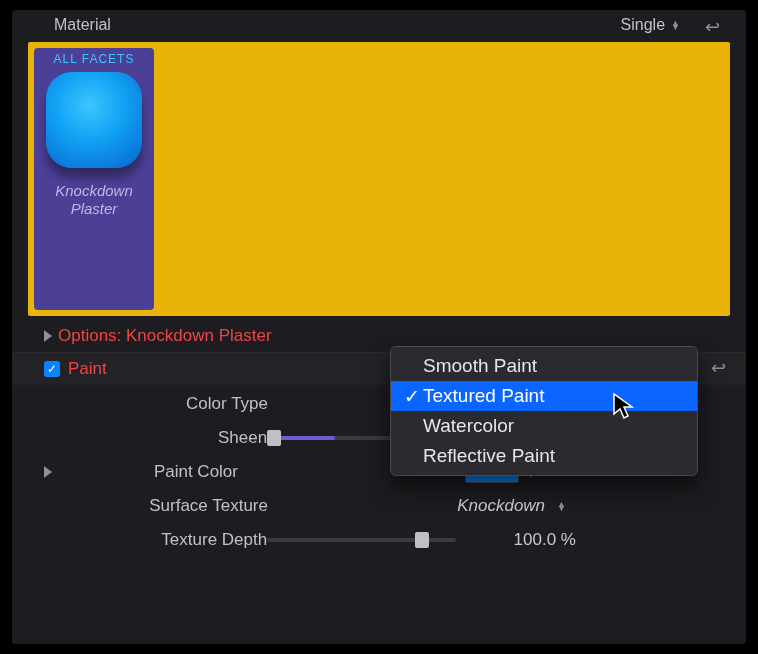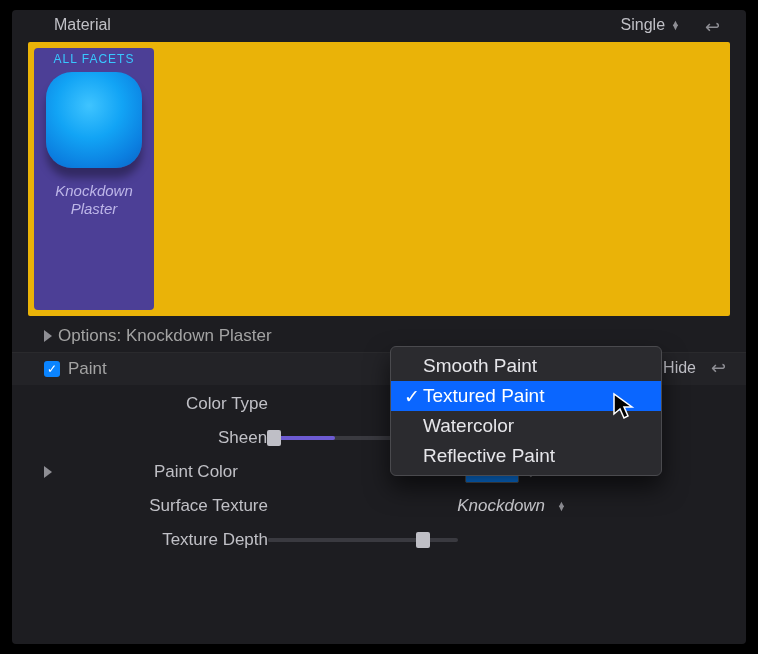--- a/index.html
+++ b/index.html
@@ -84,21 +84,21 @@
     margin-right: 6px;
   }
   .checkbox {
     width: 16px; height: 16px;
     background: #0a84ff;
     border-radius: 3px;
     display: inline-flex; align-items: center; justify-content: center;
     font-size: 12px; color: #fff;
     margin-right: 8px;
   }
-  .row-label { color: #a3a3a3; font-size: 17px; flex: 1;}
+  .row-label { color: #ef4444; font-size: 17px; flex: 1;}
   .hide-btn {
     position: absolute; right: 50px; top: 6px;
     color: #bfbfc6; font-size: 16px;
   }
   .reset-small {
     position: absolute; right: 20px; top: 4px;
     color: #8e8e94; font-size: 18px;
   }
 
   .param-rows { padding: 2px 0 0 0;}
@@ -137,21 +137,21 @@
   }
   .chip-wrap { display:flex; align-items:center; gap:6px; margin-left: auto; margin-right: 190px;}
   .popup-val { display:flex; align-items:center; gap:12px; margin-left:auto; margin-right:160px; color:#c9c9ce; font-size:17px;font-style:italic;}
   .small-chev { font-size: 14px; color:#8e8e94;}
 
   
   .menu {
     position: absolute;
     left: 378px;
     top: 336px;
-    width: 272px;
+    width: 308px;
     background: #2b2b2f;
     border: 1px solid #4a4a4e;
     border-radius: 6px;
     box-shadow: 0 12px 24px rgba(0,0,0,0.6);
     padding: 4px 0;
     z-index: 50;
   }
   .menu-item {
     display: flex;
     align-items: center;
@@ -242,20 +242,21 @@
           </span>
       </span>
     </div>
 
     <div class="param-row">
       <span class="param-label">Texture Depth</span>
       <span class="slider-track">
         <span class="slider-fill" style="width:78%; background:#3a3a40;"></span>
         <span class="slider-thumb" style="left:78%;"></span>
       </span>
+      <span class="value-text">100.0 %</span>
     </div>
 
   </div>
 
   <div class="menu">
     <div class="menu-item">
       <span class="check"></span>
       <span>Smooth Paint</span>
     </div>
     <div class="menu-item selected">

